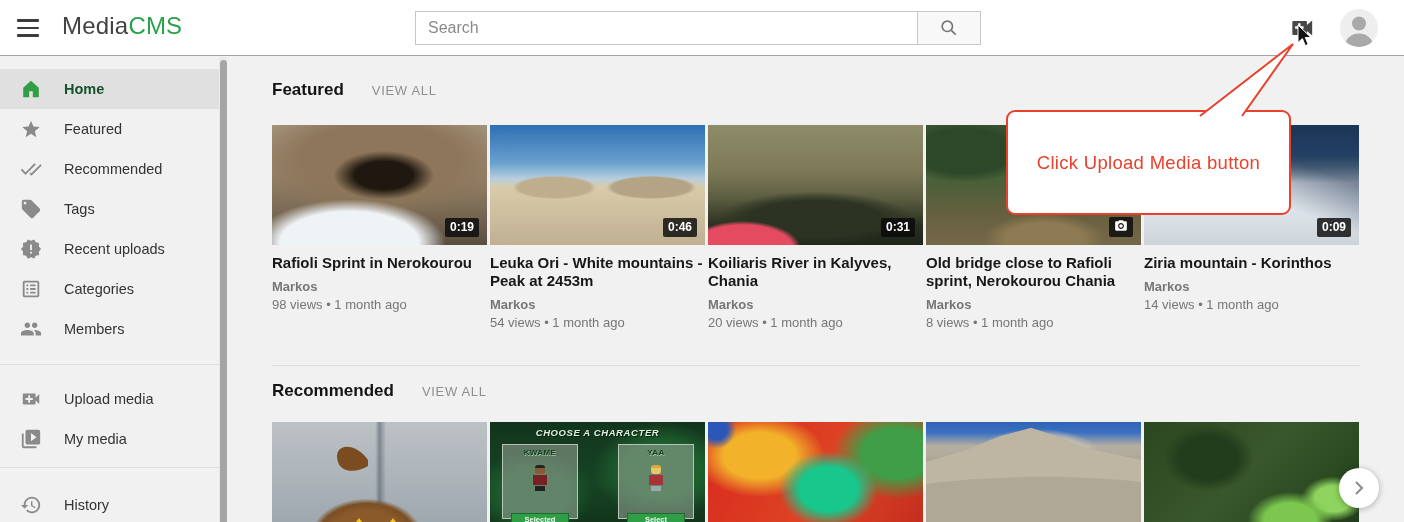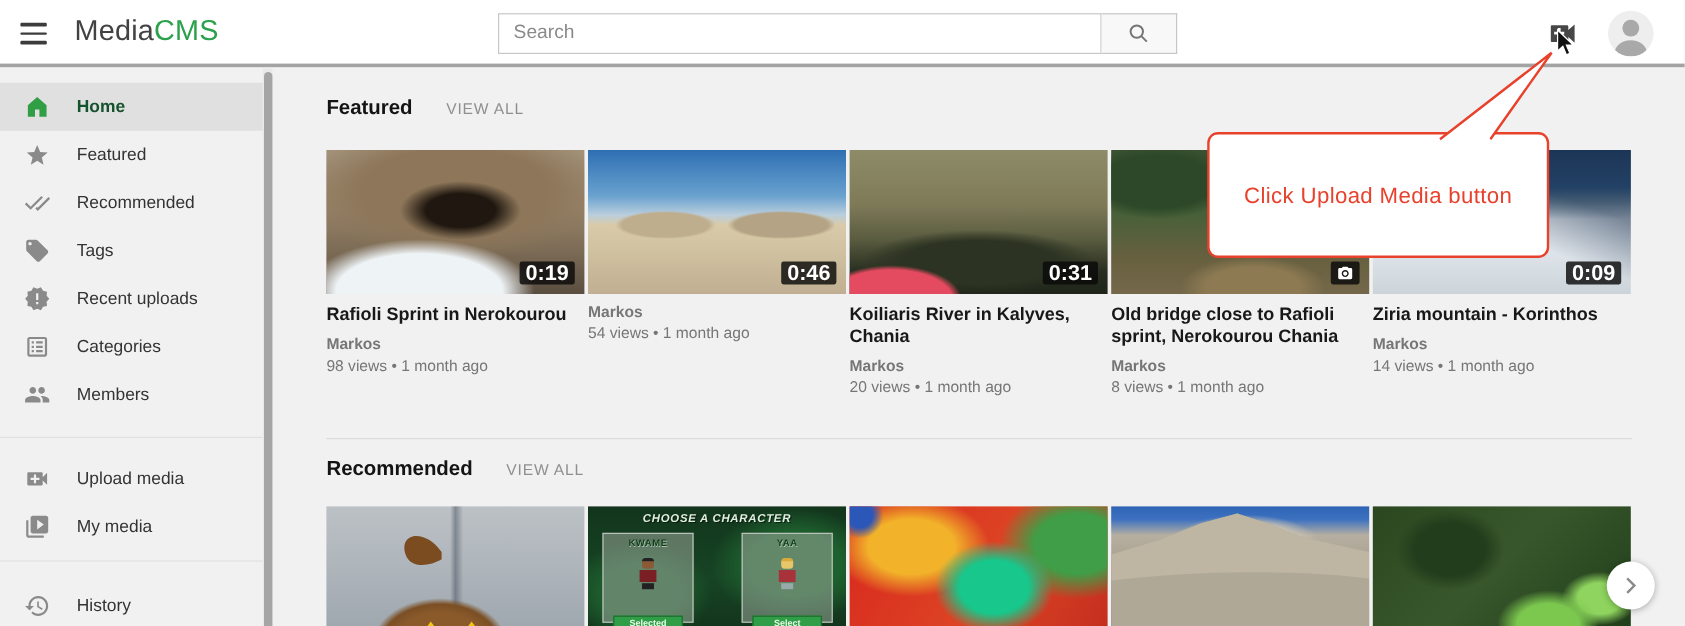--- a/index.html
+++ b/index.html
@@ -1,21 +1,21 @@
 <!DOCTYPE html>
 <html><head>
 <meta charset="utf-8">
 <style>
   * { margin:0; padding:0; box-sizing:border-box; }
   html,body { width:1404px; height:522px; overflow:hidden; }
   body { font-family:"Liberation Sans", sans-serif; background:#f1f1f2; position:relative; }
 
   
   .topbar { position:absolute; left:0; top:0; width:1404px; height:56px; background:#ffffff;
-            border-bottom:3px solid #a3a3a3; z-index:20; }
+            border-bottom:1px solid #a3a3a3; z-index:20; }
   .hamburger { position:absolute; left:14px; top:14px; width:28px; height:28px; cursor:pointer;
                display:flex; flex-direction:column; justify-content:center; gap:5px; padding:0 3px; }
   .hamburger span { display:block; height:2.5px; background:#3c3c3c; border-radius:1px; }
   .logo { position:absolute; left:62px; top:12px; font-size:24px; letter-spacing:0.2px; cursor:pointer; }
   .logo .lm { color:#424242; }
   .logo .lc { color:#2ba14b; }
   .searchwrap { position:absolute; left:415px; top:11px; height:34px; display:flex; }
   .searchwrap input { width:503px; height:34px; border:1px solid #c7c7c7; background:#fff;
                       font-size:16px; padding:0 12px; color:#333; outline:none;
                       font-family:"Liberation Sans", sans-serif; }
@@ -48,21 +48,21 @@
   .sec-featured { top:23px; }
   .sec-recommended { top:324px; }
   .sec-head { display:flex; align-items:baseline; height:21px; }
   .sec-title { font-size:17px; font-weight:bold; color:#141414; }
   .view-all { font-size:13px; color:#8f8f8f; letter-spacing:0.7px; margin-left:28px; cursor:pointer; }
   .cards { display:flex; gap:3px; margin-top:24px; }
   .sec-recommended .cards { margin-top:20px; }
   .card { width:215px; flex:0 0 215px; }
   .thumb { width:215px; height:120px; position:relative; cursor:pointer; overflow:hidden; }
   .dur { position:absolute; right:8px; bottom:8px; background:rgba(10,10,10,0.82); color:#ffffff;
-         font-size:18px; font-weight:bold; padding:2px 5px; border-radius:2px; line-height:15px;text-align:center; }
+         font-size:12px; font-weight:bold; padding:2px 5px; border-radius:2px; line-height:15px;text-align:center; }
   .dur.cam { padding:3px 5px 1px 5px; }
   .c-title { margin-top:9px; font-size:15px; font-weight:bold; color:#181818; line-height:18px; cursor:pointer; }
   .c-author { margin-top:7px; font-size:13px; color:#767676; cursor:pointer;font-weight:bold; }
   .c-meta { margin-top:3px; font-size:13px; color:#767676; }
   .sec-div { position:absolute; left:45px; top:308px; width:1088px; height:1px; background:#dcdcdc; }
   .next-btn { position:absolute; left:1112px; top:411px; width:40px; height:40px; border-radius:50%;
               background:#ffffff; border:none; box-shadow:0 1px 6px rgba(0,0,0,0.3); cursor:pointer;
               display:flex; align-items:center; justify-content:center; z-index:5; }
 
   
@@ -273,20 +273,21 @@
             <span class="dur">0:19</span>
           </div>
         <div class="c-title">Rafioli Sprint in Nerokourou</div>
         <div class="c-author">Markos</div>
         <div class="c-meta">98 views • 1 month ago</div>
       </div>
       <div class="card">
         <div class="thumb t-f2">
             <span class="dur">0:46</span>
           </div>
+        <div class="c-title">Leuka Ori - White mountains - Peak at 2453m</div>
         <div class="c-author">Markos</div>
         <div class="c-meta">54 views • 1 month ago</div>
       </div>
       <div class="card">
         <div class="thumb t-f3">
             <span class="dur">0:31</span>
           </div>
         <div class="c-title">Koiliaris River in Kalyves, Chania</div>
         <div class="c-author">Markos</div>
         <div class="c-meta">20 views • 1 month ago</div>

